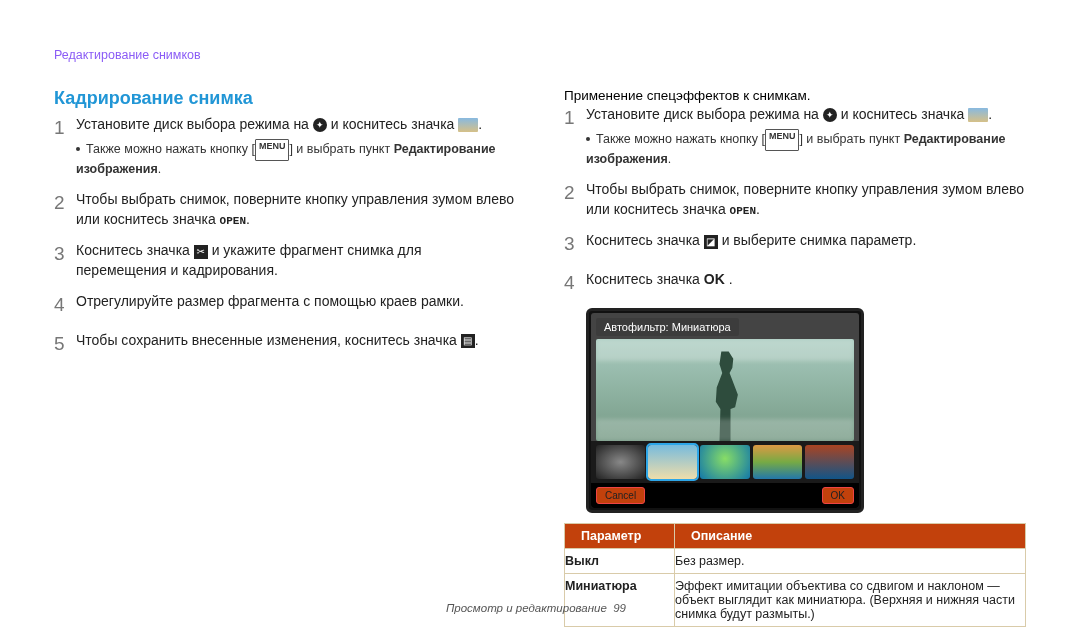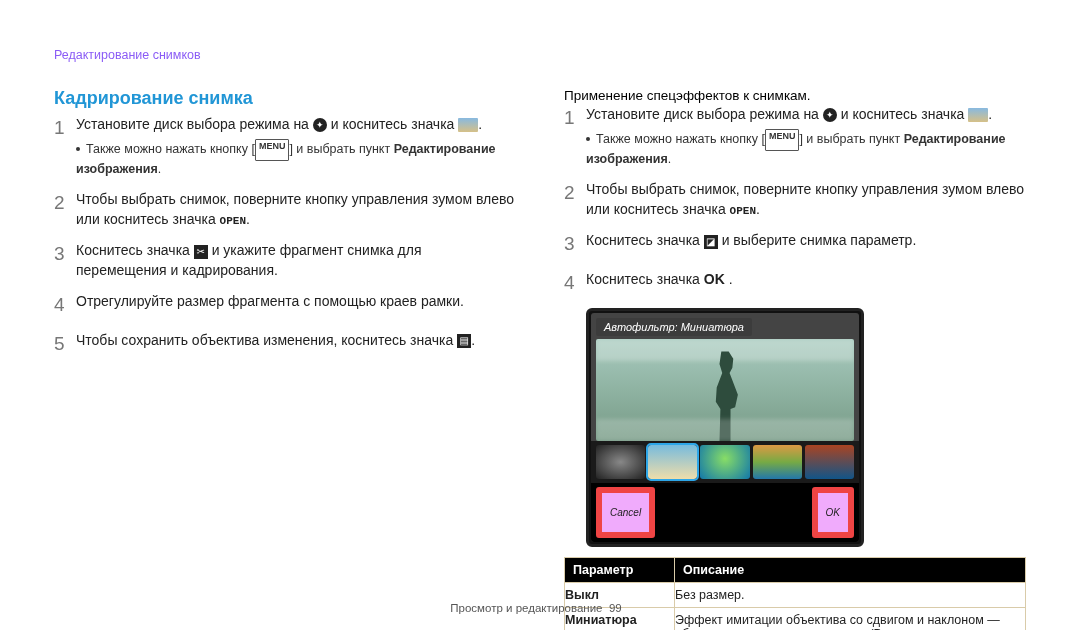--- a/index.html
+++ b/index.html
@@ -114,21 +114,20 @@
   .ok-inline { font-weight: bold; }
 
   
   .screen-wrap {
     border: 3px solid #222;
     border-radius: 6px;
     width: 278px;
     margin: 6px 0 10px 22px;
     background: #111;
     padding: 2px;
-    font-style: italic;
   }
   .screen {
     border-radius: 3px;
     overflow: hidden;
     background: #444;
   }
   .screen-label {
     background: rgba(60,60,60,0.9);
     color: #fff;
     font-size: 11px;
@@ -183,58 +182,59 @@
   .thumb.t3{background: radial-gradient(circle at 50% 40%,#8d6,#17a);}
   .thumb.t4{background: linear-gradient(#d94,#7a4,#27a);}
   .thumb.t5{background: linear-gradient(#a42,#158);}
   .screen-btns {
     display:flex;
     justify-content: space-between;
     padding: 4px 5px;
     background:#000;
   }
   .scr-btn {
-    background:#f0abfc;
+    background:#c2410c;
     color:#222;
     font-size:10px;
-    padding:14px 8px;
+    padding:2px 8px;
     border-radius:3px;
-    border:6px solid #ef4444;
+    border:1px solid #ef4444;
   }
 
   
   table.params {
     border-collapse: collapse;
     width: 100%;
     font-size: 12.5px;
     margin-left: 0;
     margin-top: 4px;
   }
   table.params th {
-    background: #000000;
+    background: #c2410c;
     color: #fff;
     text-align: left;
     font-weight: bold;
-    padding: 5px 8px;
+    padding: 5px 16px;
     border: 1px solid #d9cba9;
   }
   table.params td {
     padding: 5px 0;
     border: 1px solid #d9cba9;
     vertical-align: top;
   }
   table.params td.pname { font-weight: bold; width: 110px; }
 
   .footer {
     position: absolute;
     bottom: 16px;
     left: 0; right: 8px;
     text-align: center;
     font-size: 11.5px;
     color: #555;
+    font-style: italic;
   }
 </style>
 </head>
 <body>
 
 <div class="breadcrumb">Редактирование снимков</div>
 
 <div class="cols">
 
   <div class="col">
@@ -264,21 +264,21 @@
           <span>Коснитесь значка </span><span class="icon-small">✂</span><span> и укажите фрагмент снимка для перемещения и кадрирования.</span>
         </span>
       </li>
       <li>
         <span class="num">4</span>
         <span class="txt">Отрегулируйте размер фрагмента с помощью краев рамки.</span>
       </li>
       <li>
         <span class="num">5</span>
         <span class="txt">
-          <span>Чтобы сохранить объектива изменения, коснитесь значка </span><span class="icon-small">▤</span><span>.</span>
+          <span>Чтобы сохранить внесенные изменения, коснитесь значка </span><span class="icon-small">▤</span><span>.</span>
         </span>
       </li>
     </ol>
   </div>
 
   <div class="col">
     <div class="intro">Применение спецэффектов к снимкам.</div>
     <ol class="steps">
       <li>
         <span class="num">1</span>

